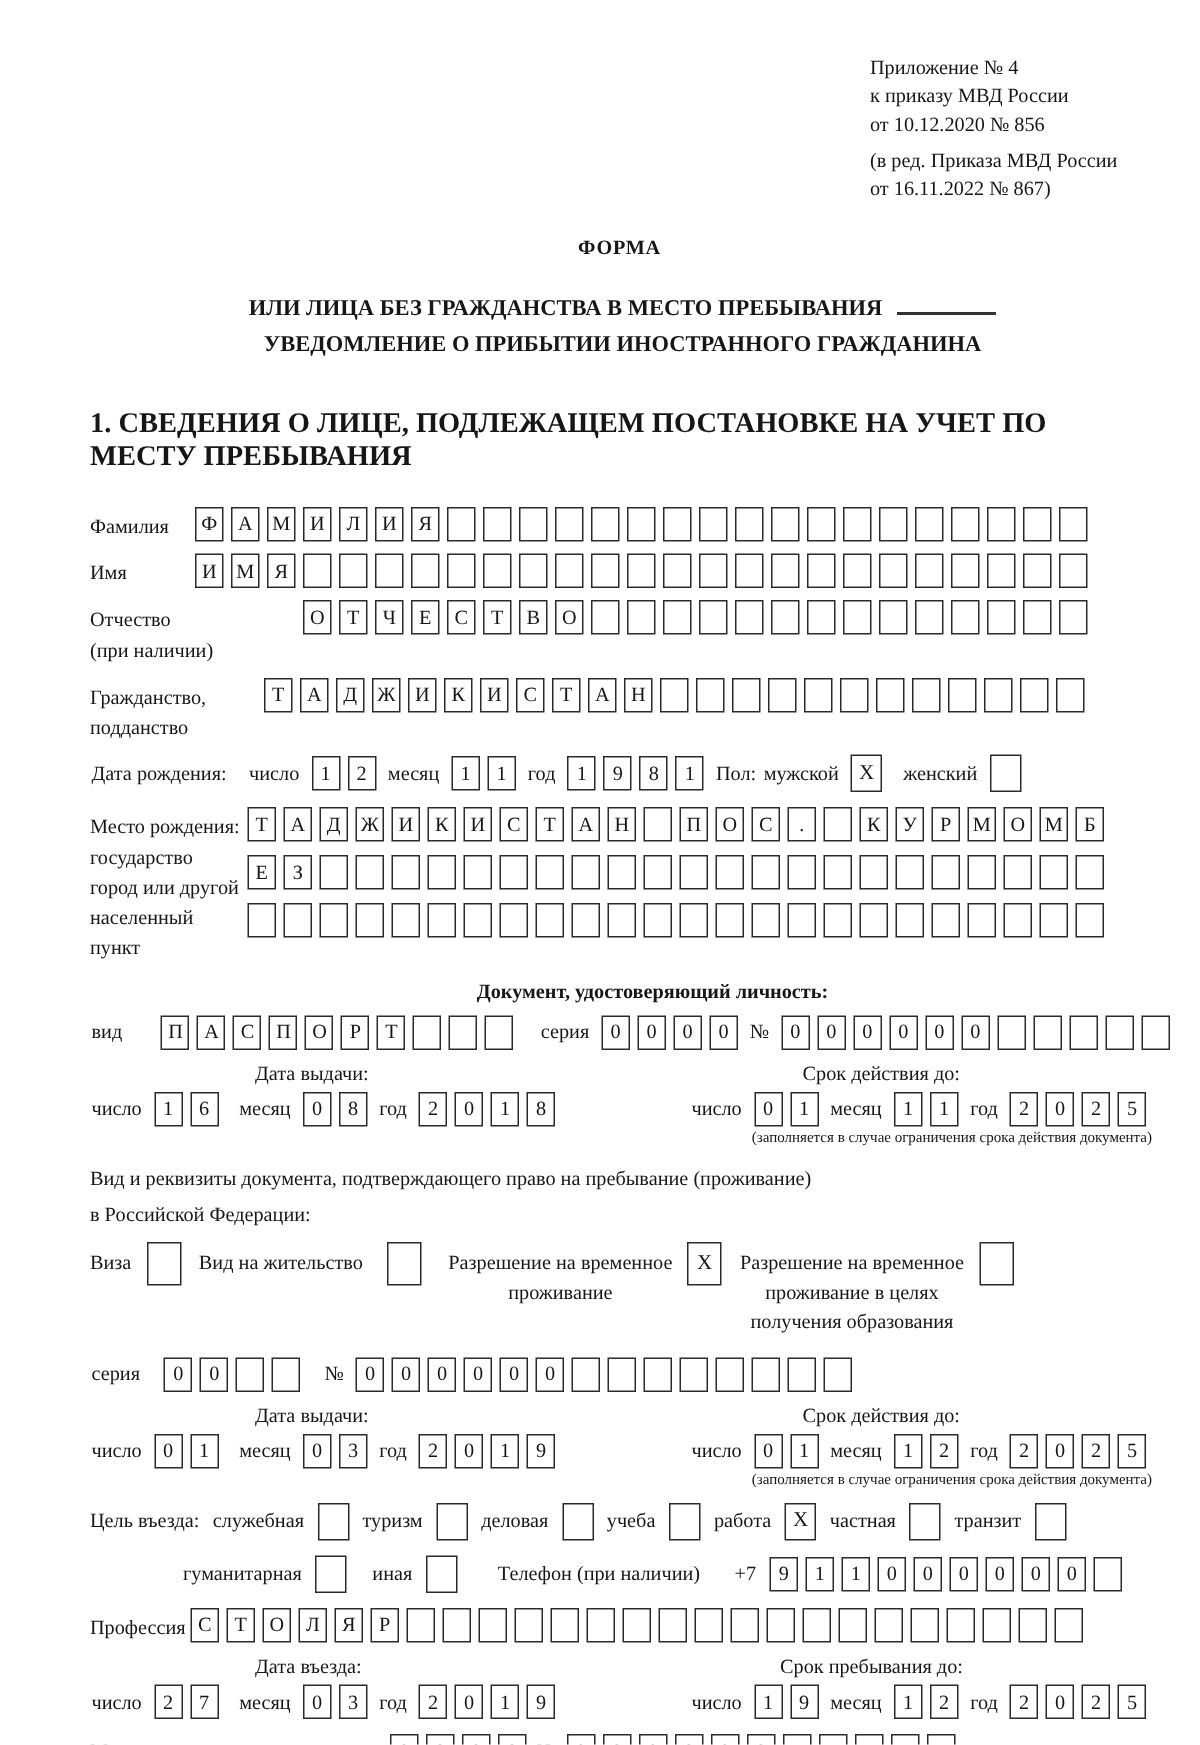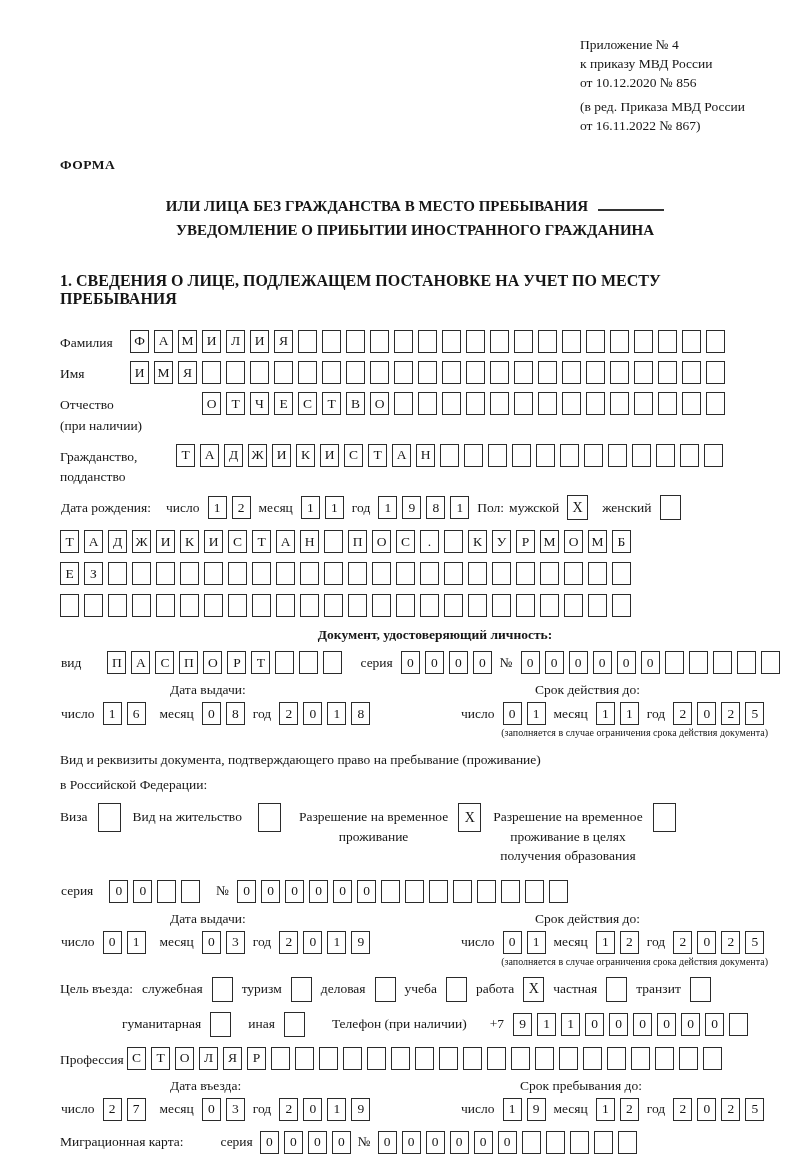--- a/index.html
+++ b/index.html
@@ -9,26 +9,26 @@
     color: #161616;
     font-family: "Liberation Serif", serif;
     font-size: 13.5px;
     overflow: hidden;
   }
   .page { padding: 36px 30px 0 60px; width: 800px; }
 
   
   .appendix { width: 186px; margin-left: auto; margin-right: 4px; line-height: 1.4; }
   .appendix .gap { height: 5px; }
-  .forma { text-align: left; font-weight: bold; margin: 22px 4px 0 0; letter-spacing: .5px; }
+  .forma { text-align: center; font-weight: bold; margin: 22px 4px 0 0; letter-spacing: .5px; }
 
   
   .title { text-align: center; font-weight: bold; font-size: 15px; line-height: 1.55; margin-top: 22px; }
   .title-underline { display:inline-block; width: 66px; border-bottom: 2px solid #333; height: 12px; margin-left: 10px; }
-  .sec-heading { font-weight: bold; font-size: 16px; margin-top: 30px; margin-bottom: 22px; }
+  .sec-heading { font-weight: bold; font-size: 19px; margin-top: 30px; margin-bottom: 22px; }
 
   
   .boxrow { display: inline-flex; gap: 5px; flex: 0 0 auto; }
   .cell {
     width: 19px; height: 23px; flex: 0 0 auto;
     border: 1.6px solid #2b2b2b; background:#fff;
     display: inline-flex; align-items: center; justify-content: center;
     font-size: 13.5px; font-family: "Liberation Serif", serif;
   }
   .checkbox {
@@ -232,20 +232,26 @@
         <span class="cell">1</span>
       </span>
     <span class="t">Пол:</span>
     <span class="t" style="margin-left:-4px;text-align:center;">мужской</span>
     <span class="checkbox">X</span>
     <span class="t" style="margin-left:6px;">женский</span>
     <span class="checkbox"></span>
   </div>
 
   <div class="row" style="margin-bottom:4px;">
+    <div class="lbl w105">
+      <div>Место рождения:</div>
+      <div>государство</div>
+      <div>город или другой</div>
+      <div>населенный пункт</div>
+    </div>
     <div class="stack">
       <div class="boxrow">
           <span class="cell">Т</span>
           <span class="cell">А</span>
           <span class="cell">Д</span>
           <span class="cell">Ж</span>
           <span class="cell">И</span>
           <span class="cell">К</span>
           <span class="cell">И</span>
           <span class="cell">С</span>

